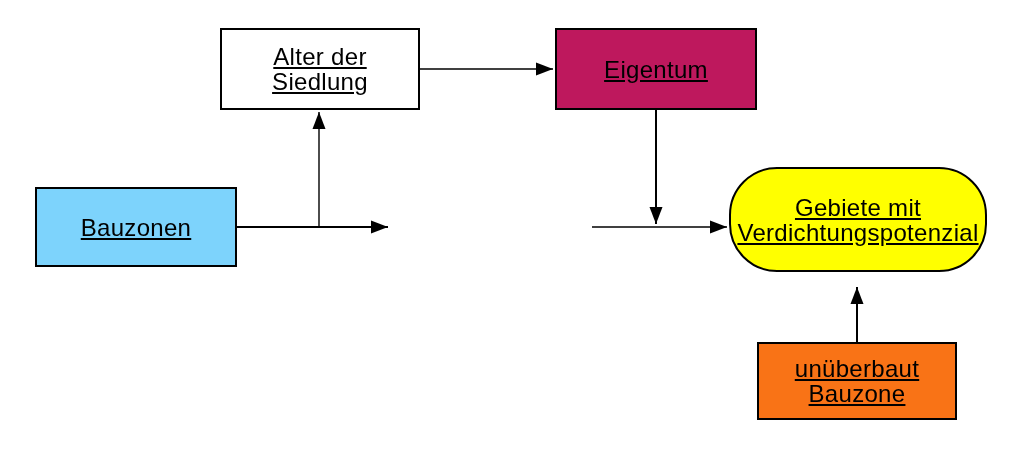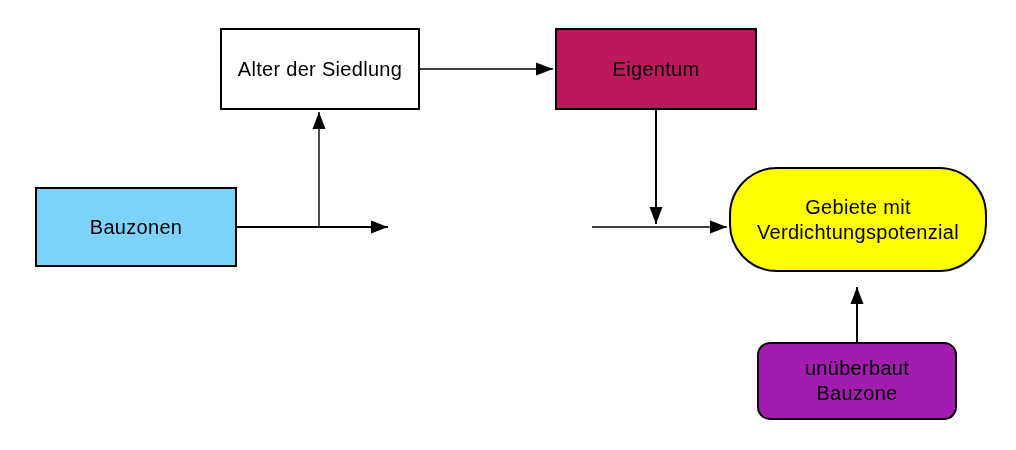--- a/index.html
+++ b/index.html
@@ -19,24 +19,25 @@
   .node {
     position: absolute;
     box-sizing: border-box;
     border: 2px solid #000000;
     background: #ffffff;
     color: #000000;
     display: flex;
     align-items: center;
     justify-content: center;
     text-align: center;
-    font-size: 20px;
+    font-size: 24px;
     line-height: 25px;
     letter-spacing: 0.3px;
     white-space: pre-line;
+    text-decoration: underline;
   }
   .node.stadium {
     border-radius: 48px;
   }
   #node-bauzonen        { left: 35px;  top: 187px; width: 202px; height: 80px; }
   #node-alter           { left: 220px; top: 28px;  width: 200px; height: 82px; }
   #node-eigentum        { left: 555px; top: 28px;  width: 202px; height: 82px; }
   #node-ueberbaungsgrad { left: 390px; top: 188px; width: 202px; height: 78px; }
   #node-gebiete         { left: 729px; top: 167px; width: 258px; height: 105px; }
   #node-unueberbaut     { left: 757px; top: 342px; width: 200px; height: 78px; }
@@ -63,16 +64,16 @@
   <div class="node" id="node-bauzonen" style="background: #7dd3fc;">Bauzonen</div>
 
   <div class="node" id="node-alter" style="background: rgb(255, 255, 255);">Alter der Siedlung</div>
 
   <div class="node" id="node-eigentum" style="background: #be185d;">Eigentum</div>
 
 
   <div class="node stadium" id="node-gebiete" style="background: rgb(255, 255, 0);">Gebiete mit
 Verdichtungspotenzial</div>
 
-  <div class="node" id="node-unueberbaut" style="background: #a21caf; border-radius: 13px;">unüberbaut
+  <div class="node" id="node-unueberbaut" style="background: #f97316;">unüberbaut
 Bauzone</div>
 
 </div>
 
 </body></html>

